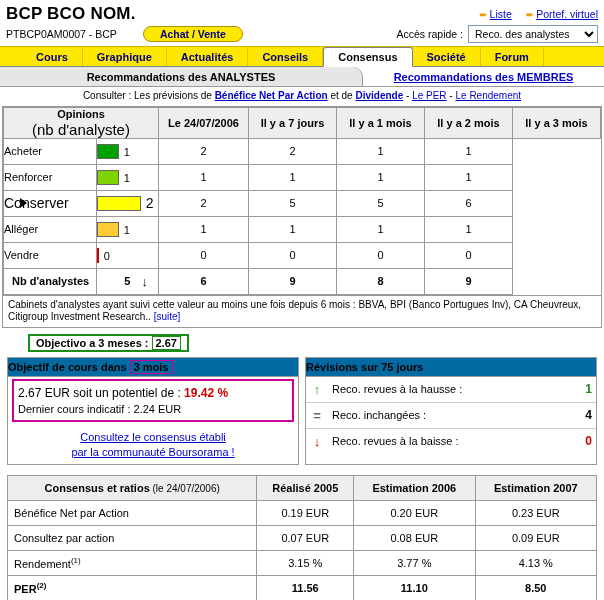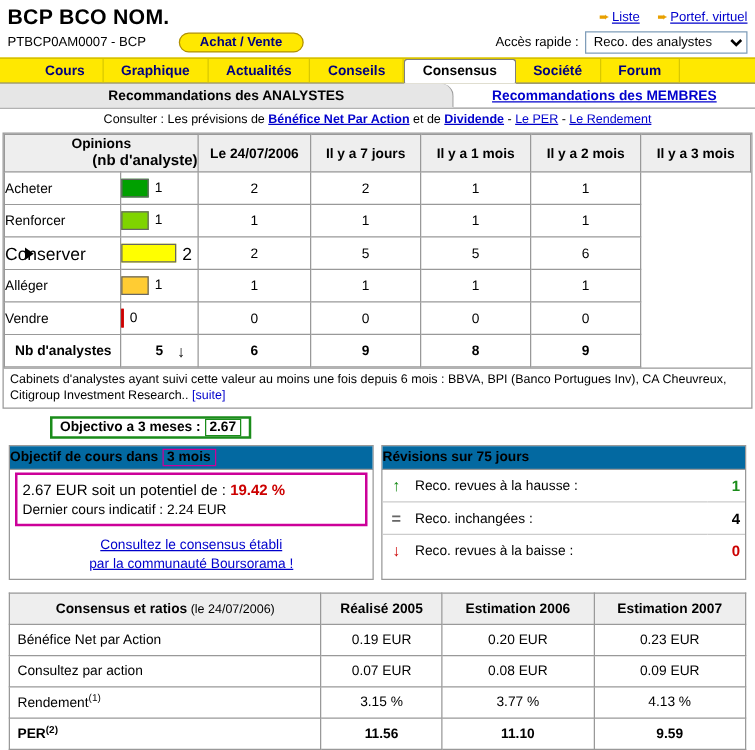--- a/index.html
+++ b/index.html
@@ -150,21 +150,21 @@
     padding: 0;
   }
   table.opinions thead th {
     background: #eeeeee;
     font-weight: bold;
     height: 30px;
     font-size: 11px;
     text-align: center;
   }
   .th-opinions { width: 152px; text-align: center; line-height: 1.15; }
-  .th-sub { font-weight: bold; font-size: 12px; text-align: right; }
+  .th-sub { font-weight: normal; font-size: 15px; }
   .col-date { width: 90px; }
   .col-per { width: 88px; }
 
   td.label-cell {
     text-align: left;
     padding-left: 34px;
     height: 26px;
     position: relative;
     background: #ffffff;
   }
@@ -212,21 +212,21 @@
     font-size: 10px;
     line-height: 1.25;
     border-top: 1px solid #999;
   }
   .cabinets a { color: #0000cc; cursor: pointer; }
 
   
   .objectivo-wrap {
     margin: 6px 0 5px 0;
     text-align: left;
-    padding-left: 40px;
+    padding-left: 28px;
   }
   .objectivo-box {
     display: inline-block;
     border: 2px solid #1a8c1a;
     padding: 1px 6px;
     font-size: 11px;
     font-weight: bold;
   }
   .objectivo-val {
     border: 1px solid #1a8c1a;
@@ -532,19 +532,19 @@
           <td class="val">3.15 %</td>
           <td class="val">3.77 %</td>
           <td class="val">4.13 %</td>
         </tr>
         <tr class="bold-row">
           <td class="first">
             <span>PER</span><sup>(2)</sup>
           </td>
           <td class="val">11.56</td>
           <td class="val">11.10</td>
-          <td class="val">9.59</td>
+          <td class="val">8.50</td>
         </tr>
       </tbody>
     </table>
   </div>
 
 </div>
 
 </body></html>

